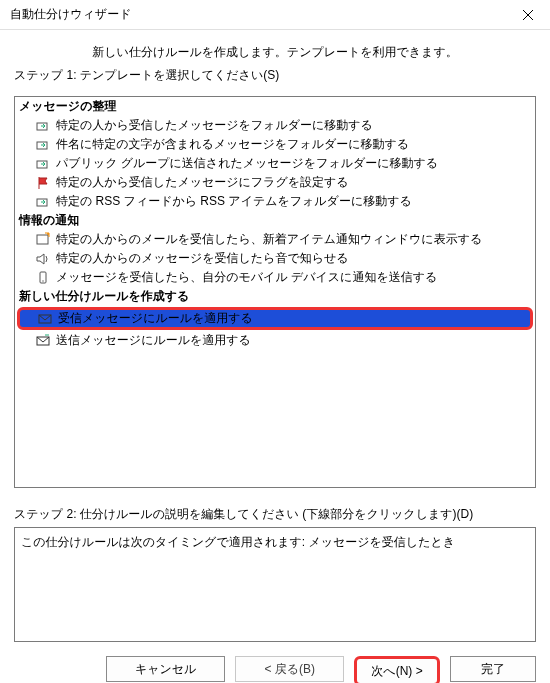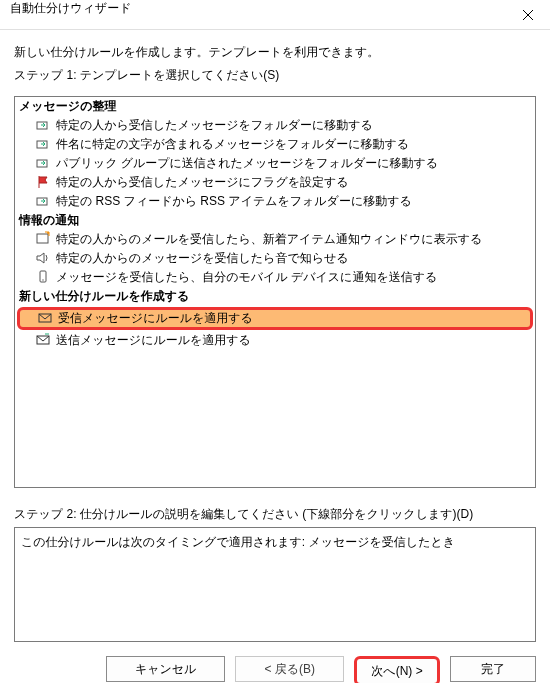--- a/index.html
+++ b/index.html
@@ -8,56 +8,57 @@
     font-family: "Yu Gothic UI", "Meiryo", sans-serif;
     font-size: 12px;
     background: #fff;
     color: #000;
     width: 550px;
     height: 683px;
     overflow: hidden;
   }
   .titlebar {
     display: flex;
+    align-items: center;
     justify-content: space-between;
     height: 30px;
     padding: 0 0 0 10px;
     border-bottom: 1px solid #e0e0e0;
   }
   .titlebar .title { font-size: 12px; }
   .close-btn {
     width: 45px; height: 30px;
     display: flex; align-items: center; justify-content: center;
     color: #000;
   }
   .close-btn svg { width: 10px; height: 10px; }
   .content {
     padding: 14px 14px 0 14px;
   }
-  .intro { margin-bottom: 2px; }
+  .intro { margin-bottom: 2px; text-align: center; }
   .step1-label { margin-top: 6px; margin-bottom: 12px; }
   .listbox {
     border: 1px solid #7a7a7a;
     height: 392px;
     overflow: hidden;
     background: #fff;
   }
   .group-header {
     font-weight: bold;
     padding: 1px 4px 1px 4px;
   }
   .item {
     display: flex;
-    align-items: flex-start;
+    align-items: flex-end;
     padding: 1px 4px 1px 20px;
     gap: 5px;
     white-space: nowrap;
   }
   .item.selected {
-    background: #fdba74;
+    background: #1d4ed8;
   }
   .item.selected-box {
     border: 3px solid #e33;
     border-radius: 6px;
     margin: 1px 2px;
     padding: 0px 4px 0px 17px;
   }
   .icon { width: 16px; height: 16px; flex: 0 0 16px; display:flex; align-items:center; justify-content:center;}
   .step2-label { margin-top: 18px; margin-bottom: 4px; }
   .descbox {

